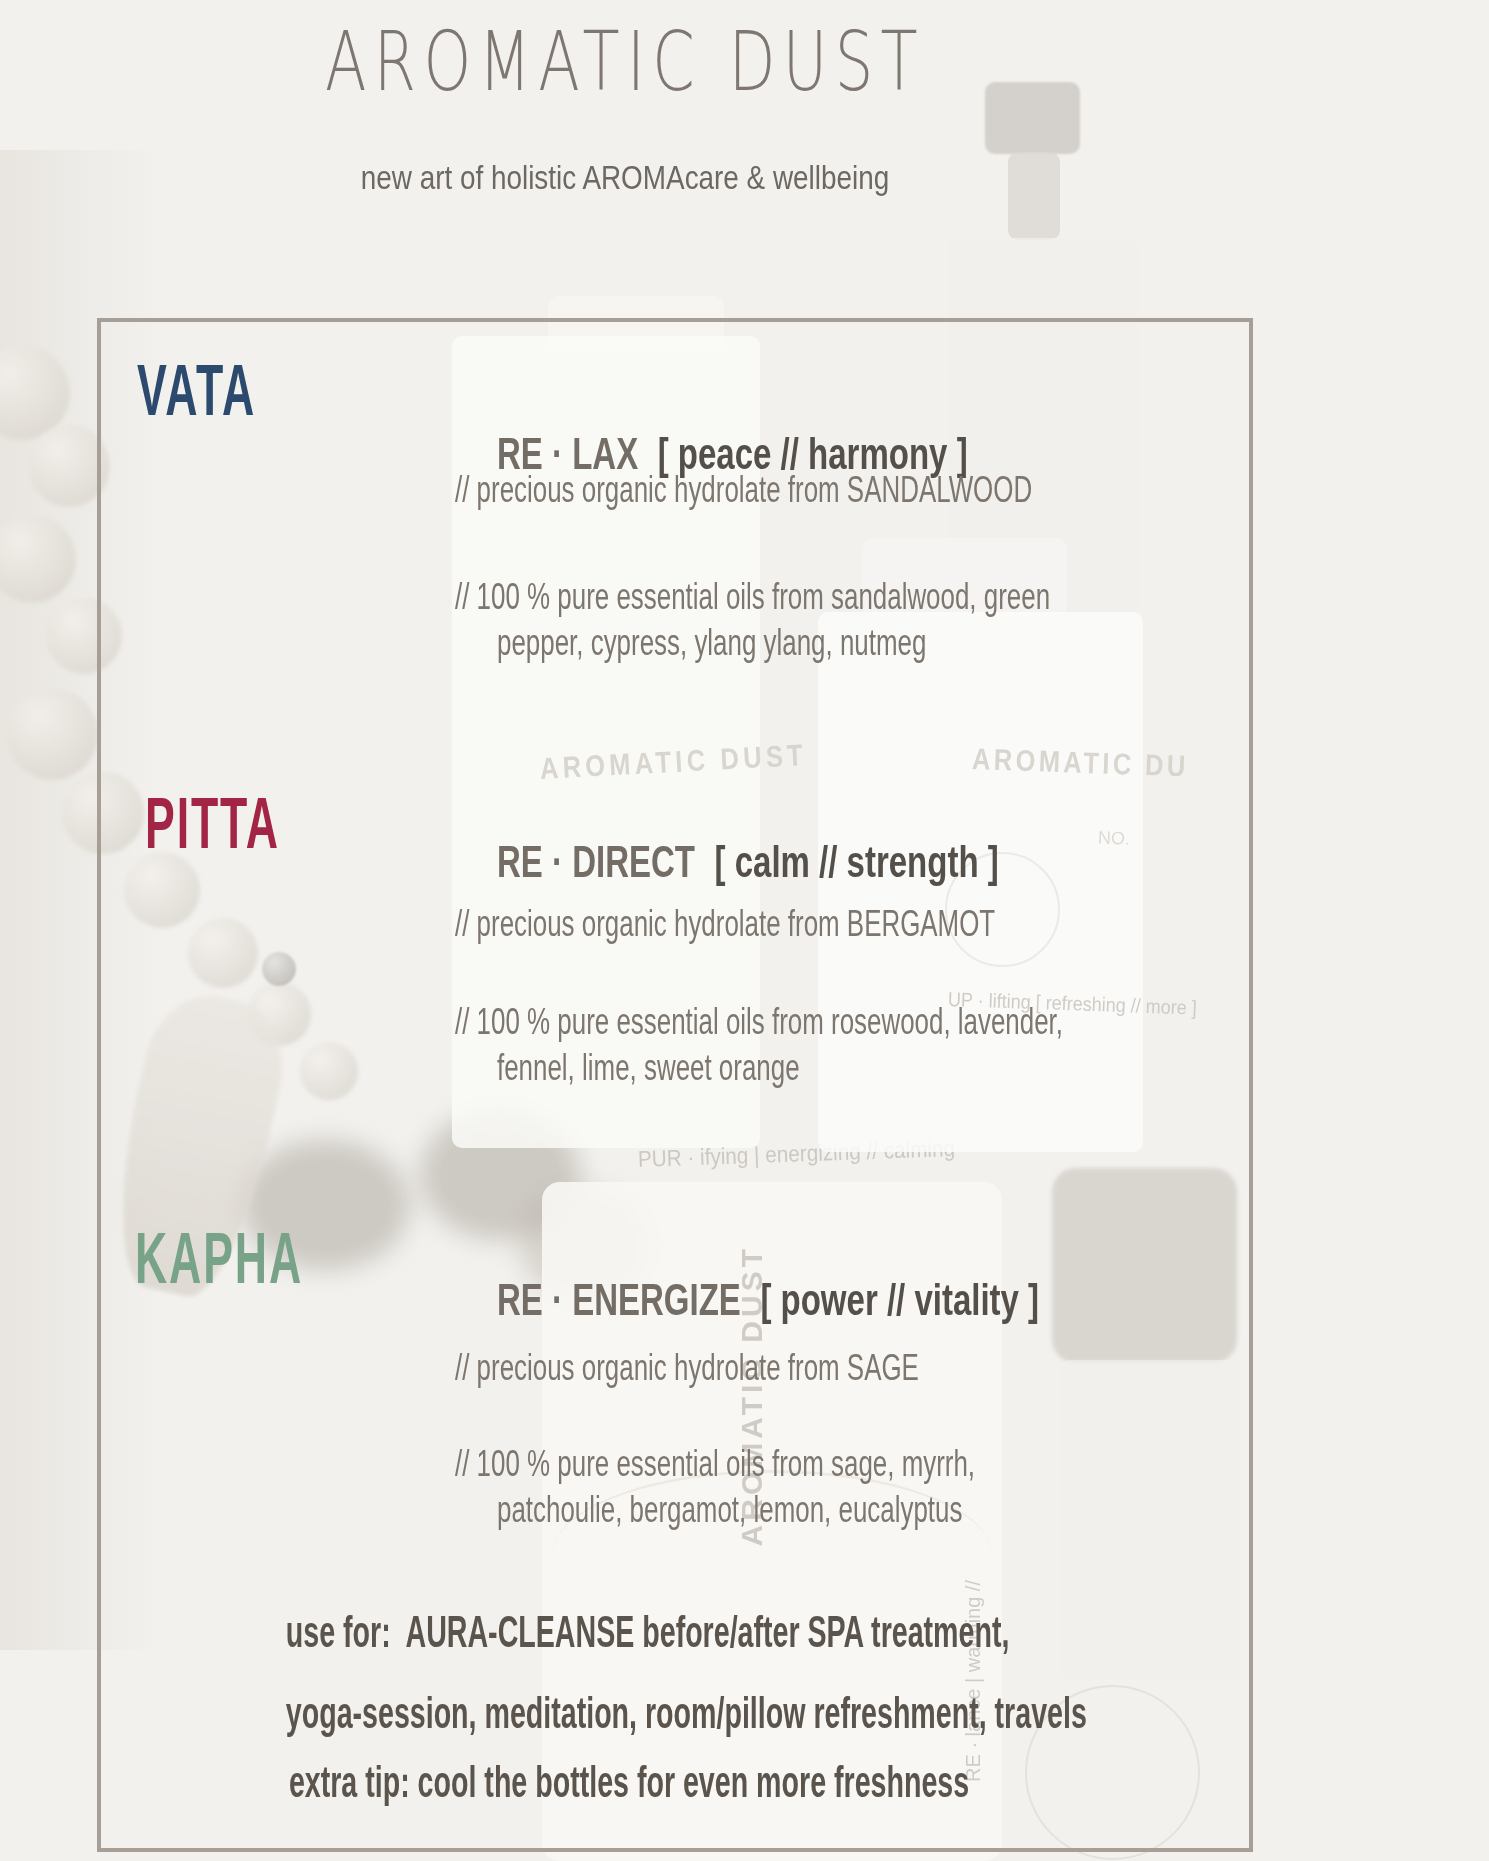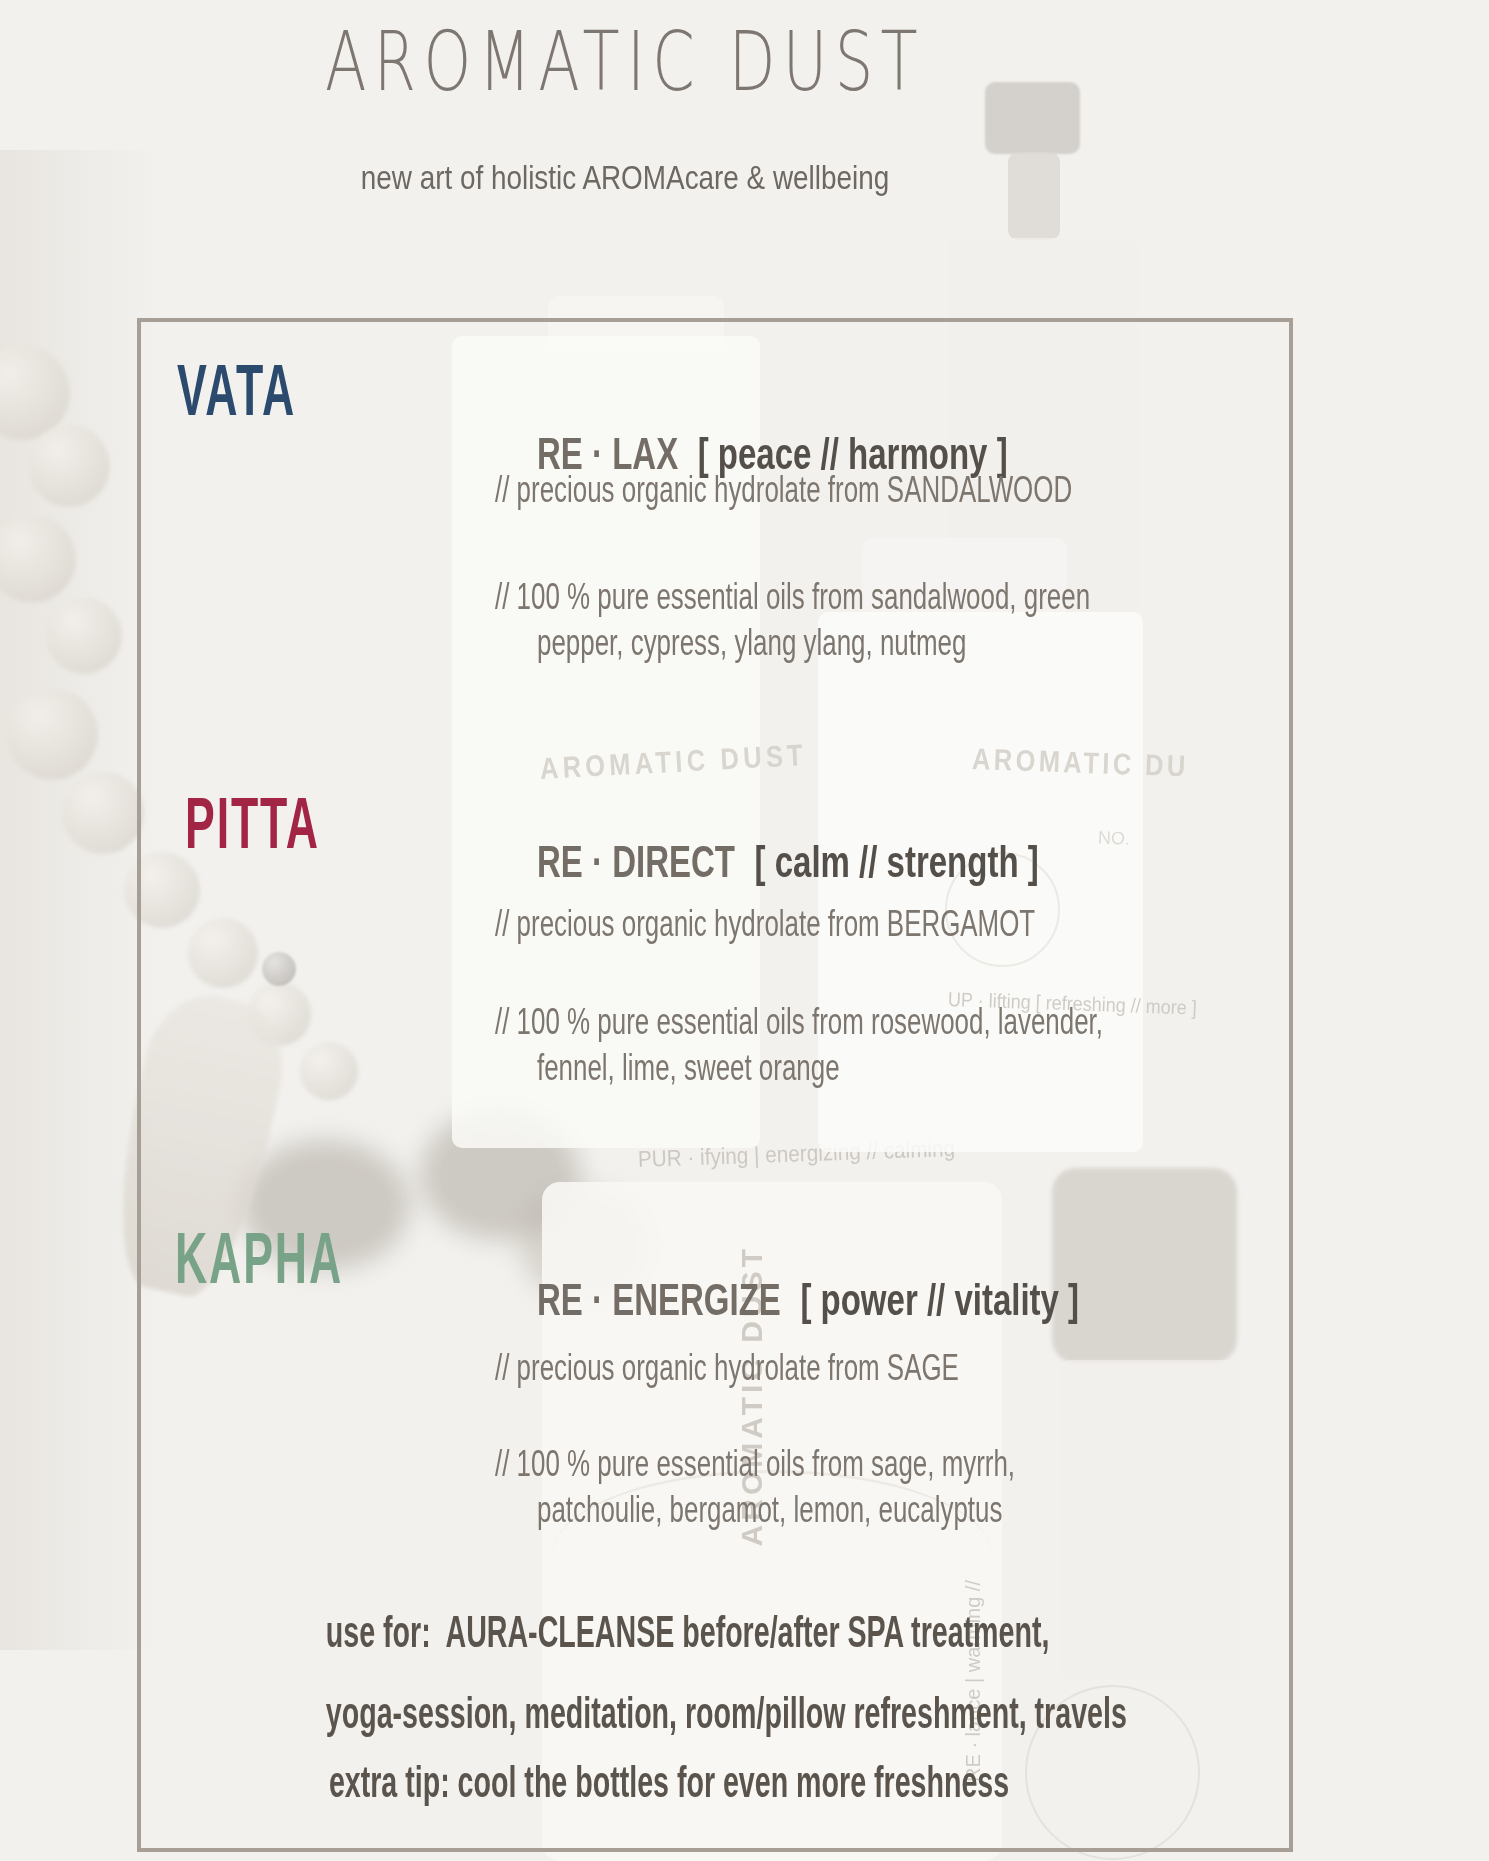--- a/index.html
+++ b/index.html
@@ -32,21 +32,21 @@
   .vertical { writing-mode:vertical-rl; transform:rotate(180deg); }
   
   .title { position:absolute; z-index:3; left:0; top:14px; width:1250px; text-align:center;
     font-family:"DejaVu Sans","Liberation Sans",sans-serif;
     font-size:82px; font-weight:200; letter-spacing:10px; color:#7e7771;
     transform:scaleX(.74); transform-origin:center; white-space:pre; }
   .subtitle { position:absolute; z-index:3; left:0; top:158px; width:1250px; text-align:center;
     font-size:34px; font-weight:400; color:#6e6862;
     transform:scaleX(.82); transform-origin:center; white-space:pre; }
   .box { position:absolute; z-index:2; left:97px; top:318px; width:1156px; height:1534px;
-    border:4px solid #a79f96;margin-left:40px; }
+    border:4px solid #a79f96; }
   .dosha { position:absolute; font-size:72px; font-weight:700; letter-spacing:3px;
     transform:scaleX(.62); transform-origin:left center; white-space:pre; line-height:1; }
   .heading { position:absolute; left:341px; font-size:44px; font-weight:700;
     transform:scaleX(.75); transform-origin:left center; white-space:pre; line-height:1.1; }
   .heading .prod { color:#746d66; }
   .heading .tag  { color:#554f4a; margin-left:26px; }
   .body-line { position:absolute; font-size:36px; font-weight:400; color:#7d766e;
     transform:scaleX(.72); transform-origin:left center; white-space:pre; line-height:1.1; }
   .use-line { position:absolute; left:0; width:1056px; text-align:center;
     font-size:44px; font-weight:700; color:#5a544d;

